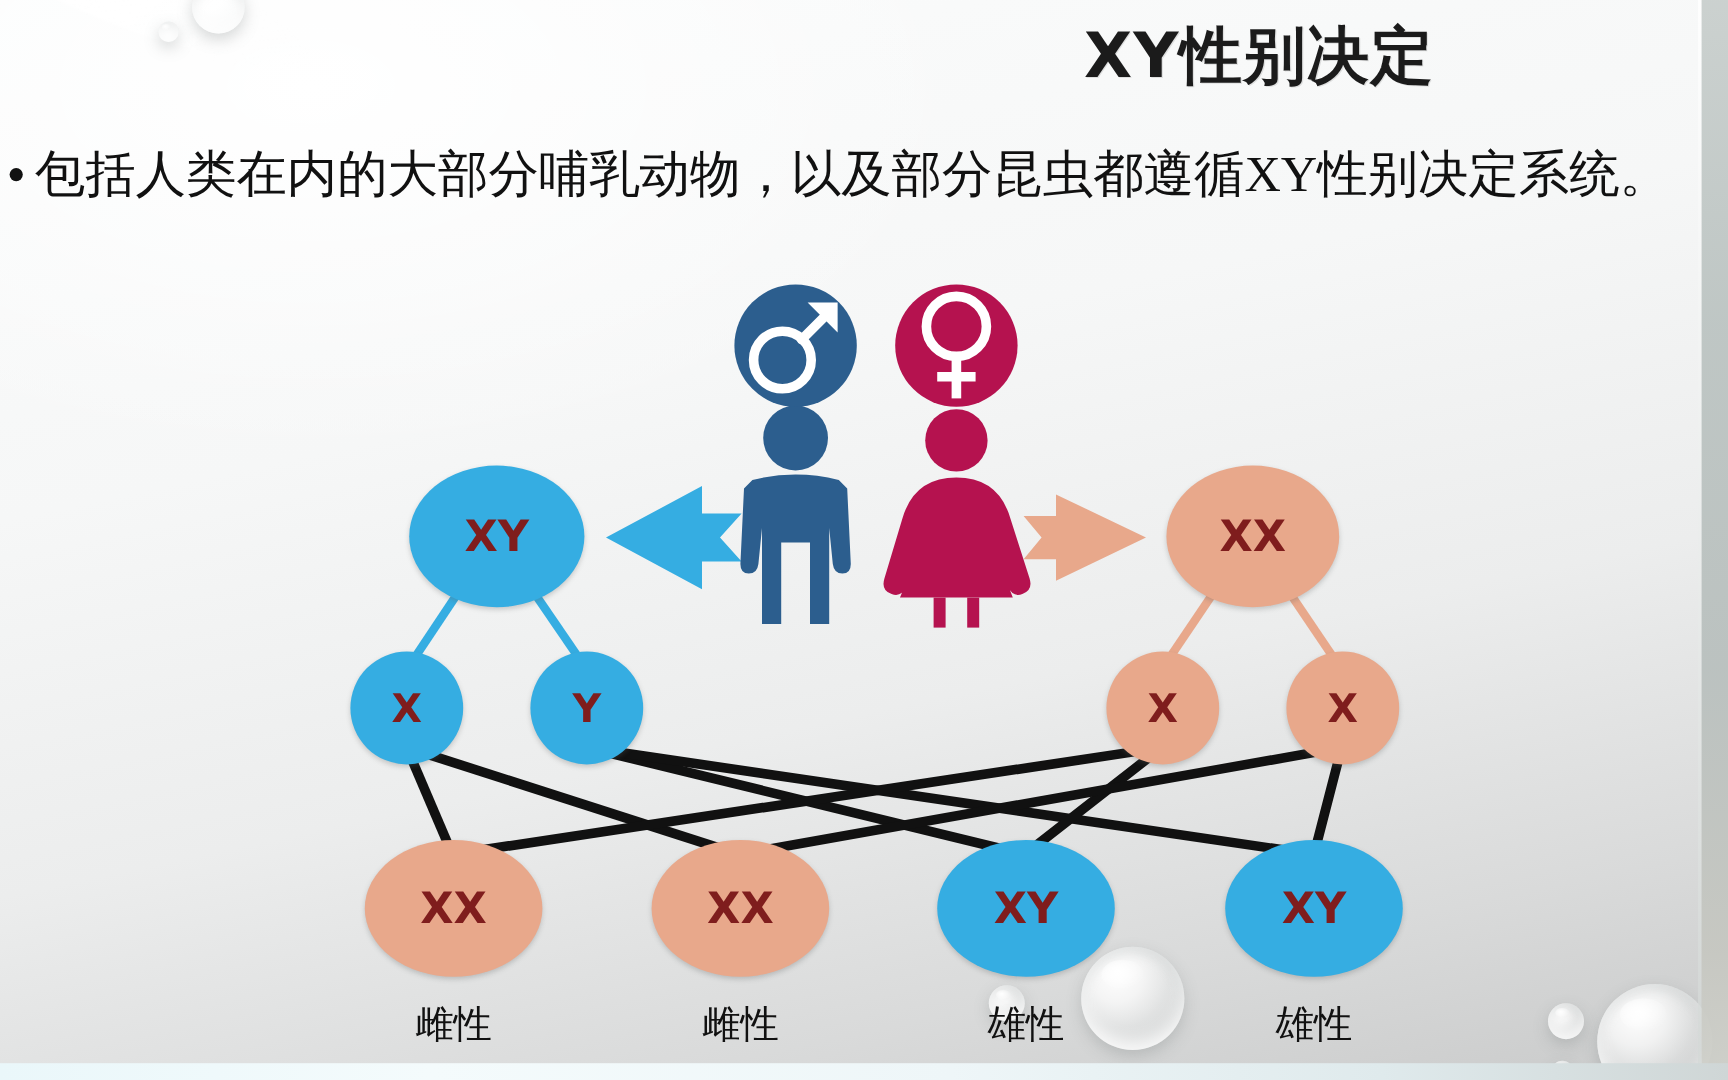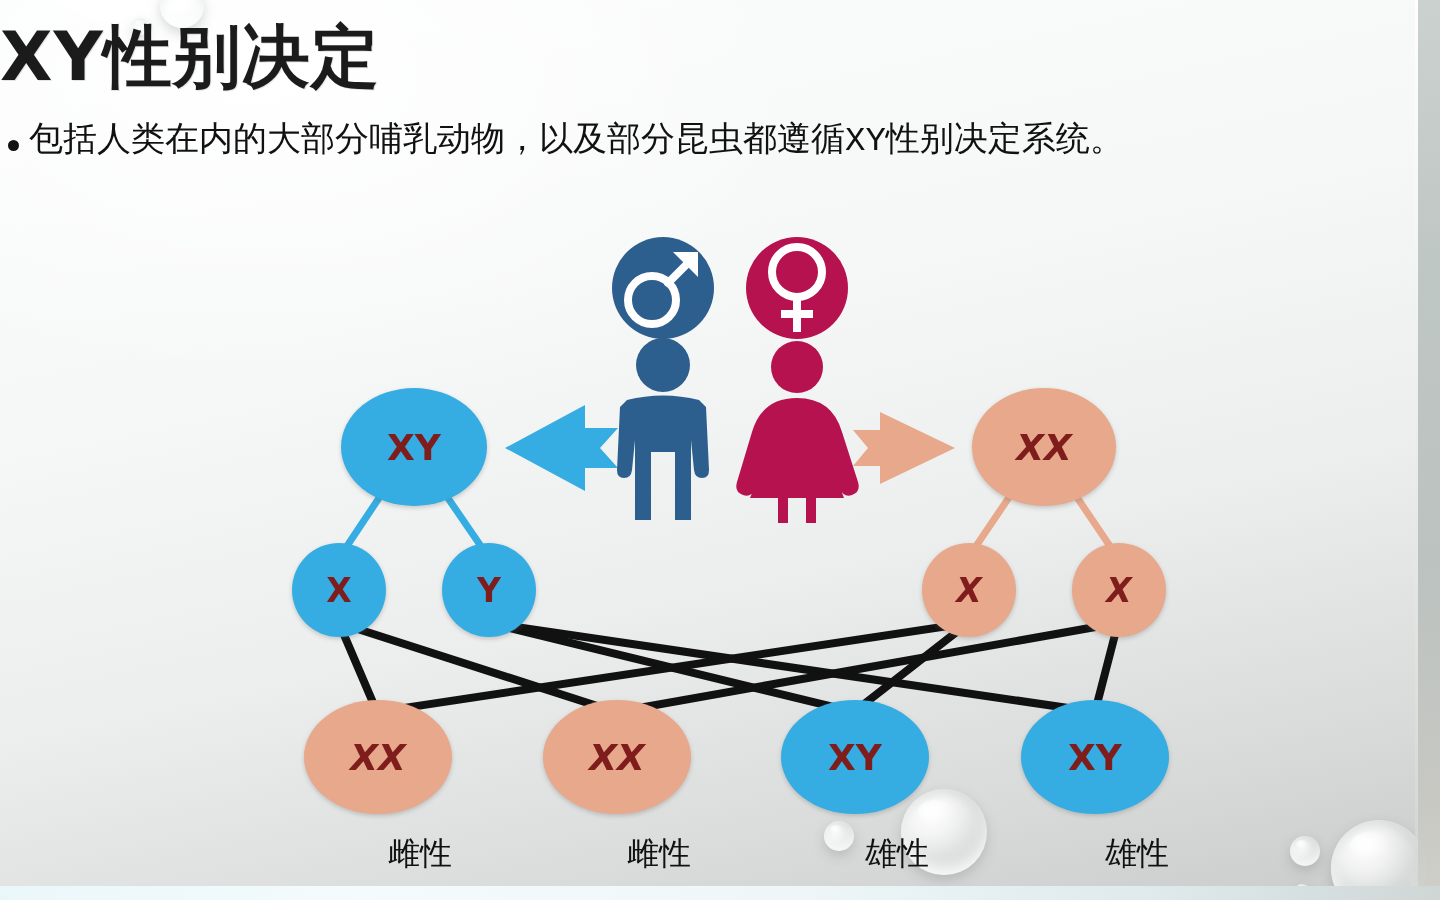--- a/index.html
+++ b/index.html
@@ -68,24 +68,24 @@
     pointer-events: none;
     background: linear-gradient(120deg, rgba(255,255,255,0.0) 0%, rgba(255,255,255,0.95) 48%, rgba(255,255,255,0.0) 100%);
     filter: blur(1.4px);
   }
 
   
   #title {
     position: absolute;
     top: 12px; left: 0;
     width: 1195px;
-    text-align: left;
+    text-align: right;
     font-family: "DejaVu Sans", sans-serif;
     font-weight: 700;
-    font-size: 68px;
+    font-size: 52px;
     letter-spacing: 1px;
     color: #1b1b1b;
     text-shadow: 1px 1px 0 rgba(0,0,0,0.10);
   }
 
   
   #bullet-block {
     position: absolute;
     top: 118px; left: 8px;
     width: 1410px;
@@ -94,22 +94,22 @@
   }
   #bullet-dot {
     flex: 0 0 auto;
     width: 11px; height: 11px;
     border-radius: 50%;
     background: #111;
     margin: 22px 10px 0 0;
   }
   #bullet-text {
     flex: 1 1 auto;
-    font-family: Liberation Mono, monospace;
-    font-size: 34px;
+    font-family: Liberation Serif, serif;
+    font-size: 42px;
     line-height: 1.36;
     color: #111;
     letter-spacing: 0px;
   }
 
   
   #diagram {
     position: absolute;
     left: 0; top: 0;
     width: 1440px; height: 900px;
@@ -121,25 +121,25 @@
     display: flex;
     align-items: center;
     justify-content: center;
     border-radius: 50%;
     font-family: "DejaVu Sans", sans-serif;
     font-weight: 700;
     color: #7f1d1d;
     box-shadow: 0 2px 4px rgba(90,95,95,0.28);
   }
   .node.blue  { background: #35ADE2; }
-  .node.peach { background: #E8A88B; font-style: italic; }
+  .node.peach { background: #E8A88B; }
 
   .caption {
     position: absolute;
-    text-align: right;
+    text-align: center;
     font-family: Liberation Serif, serif;
     font-size: 32px;
     color: #111;
   }
 </style>
 </head>
 <body>
 
 <div id="slide">
 

